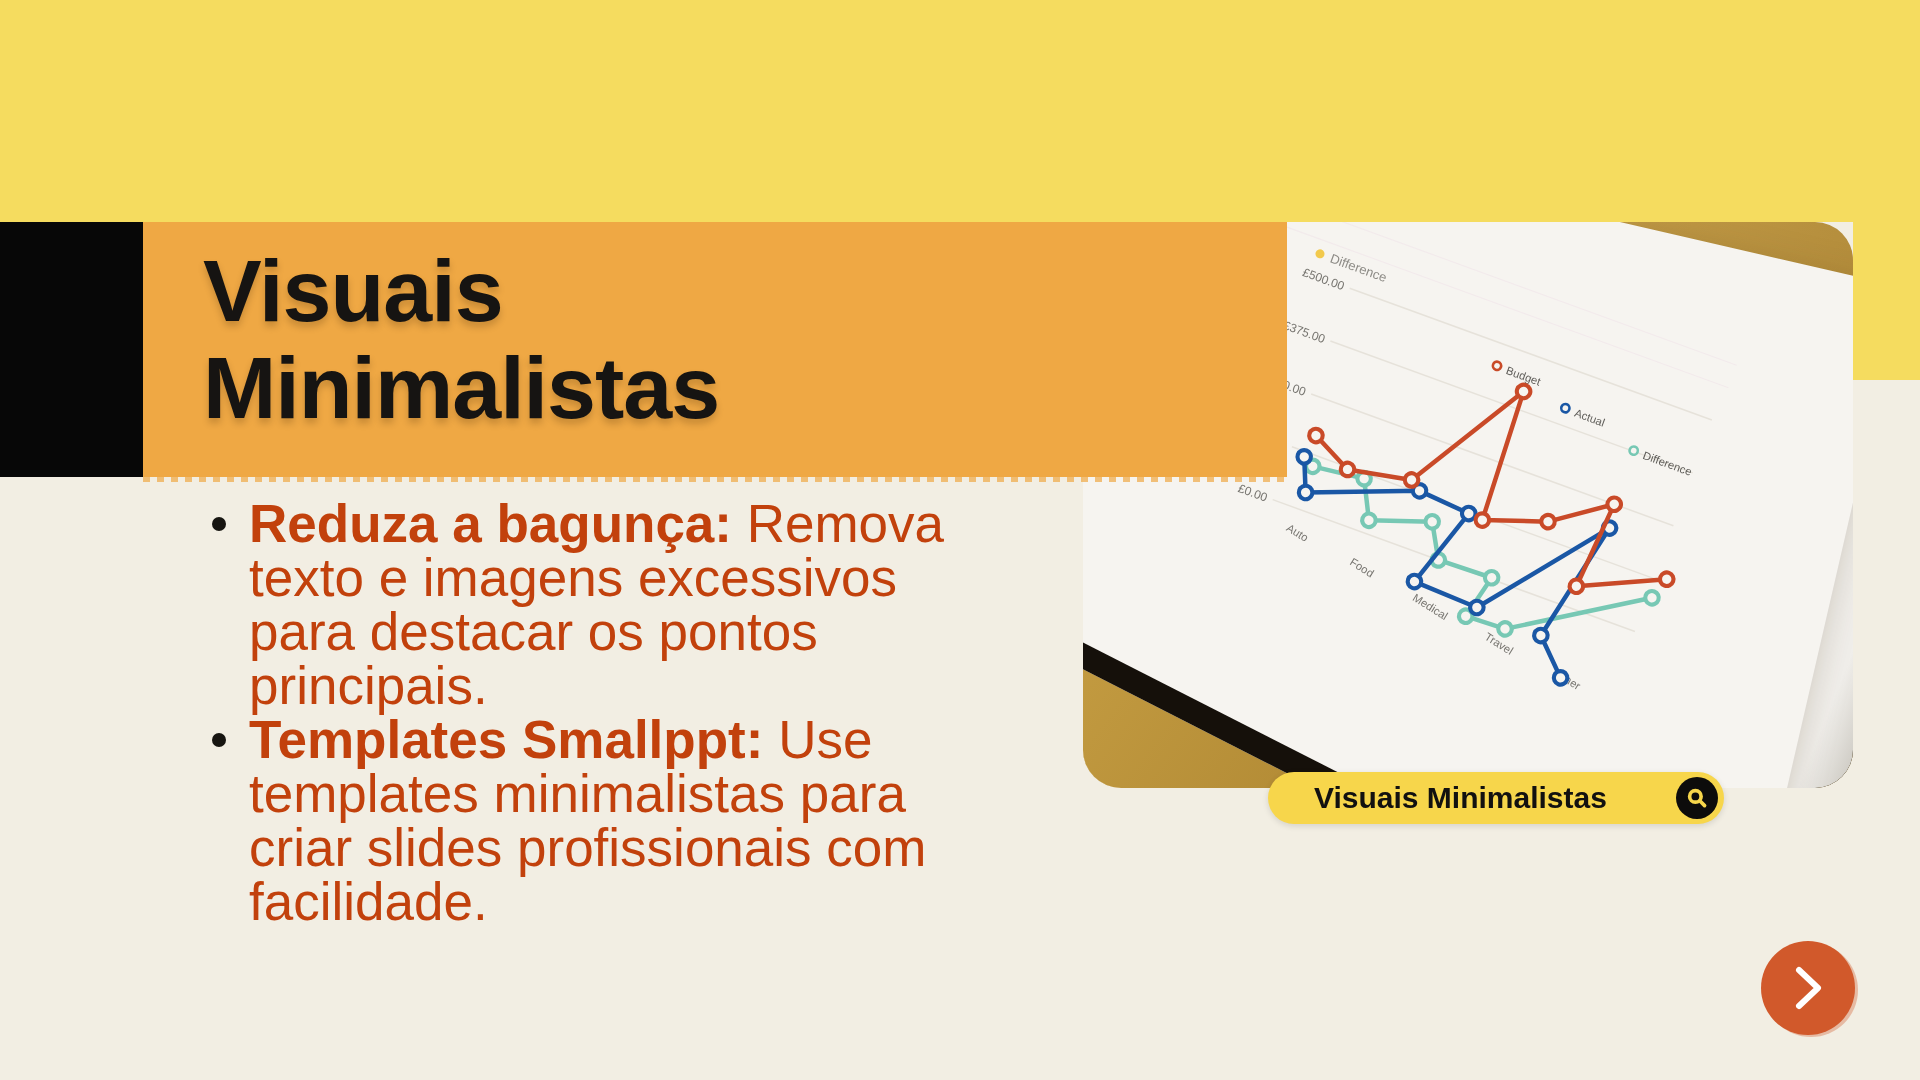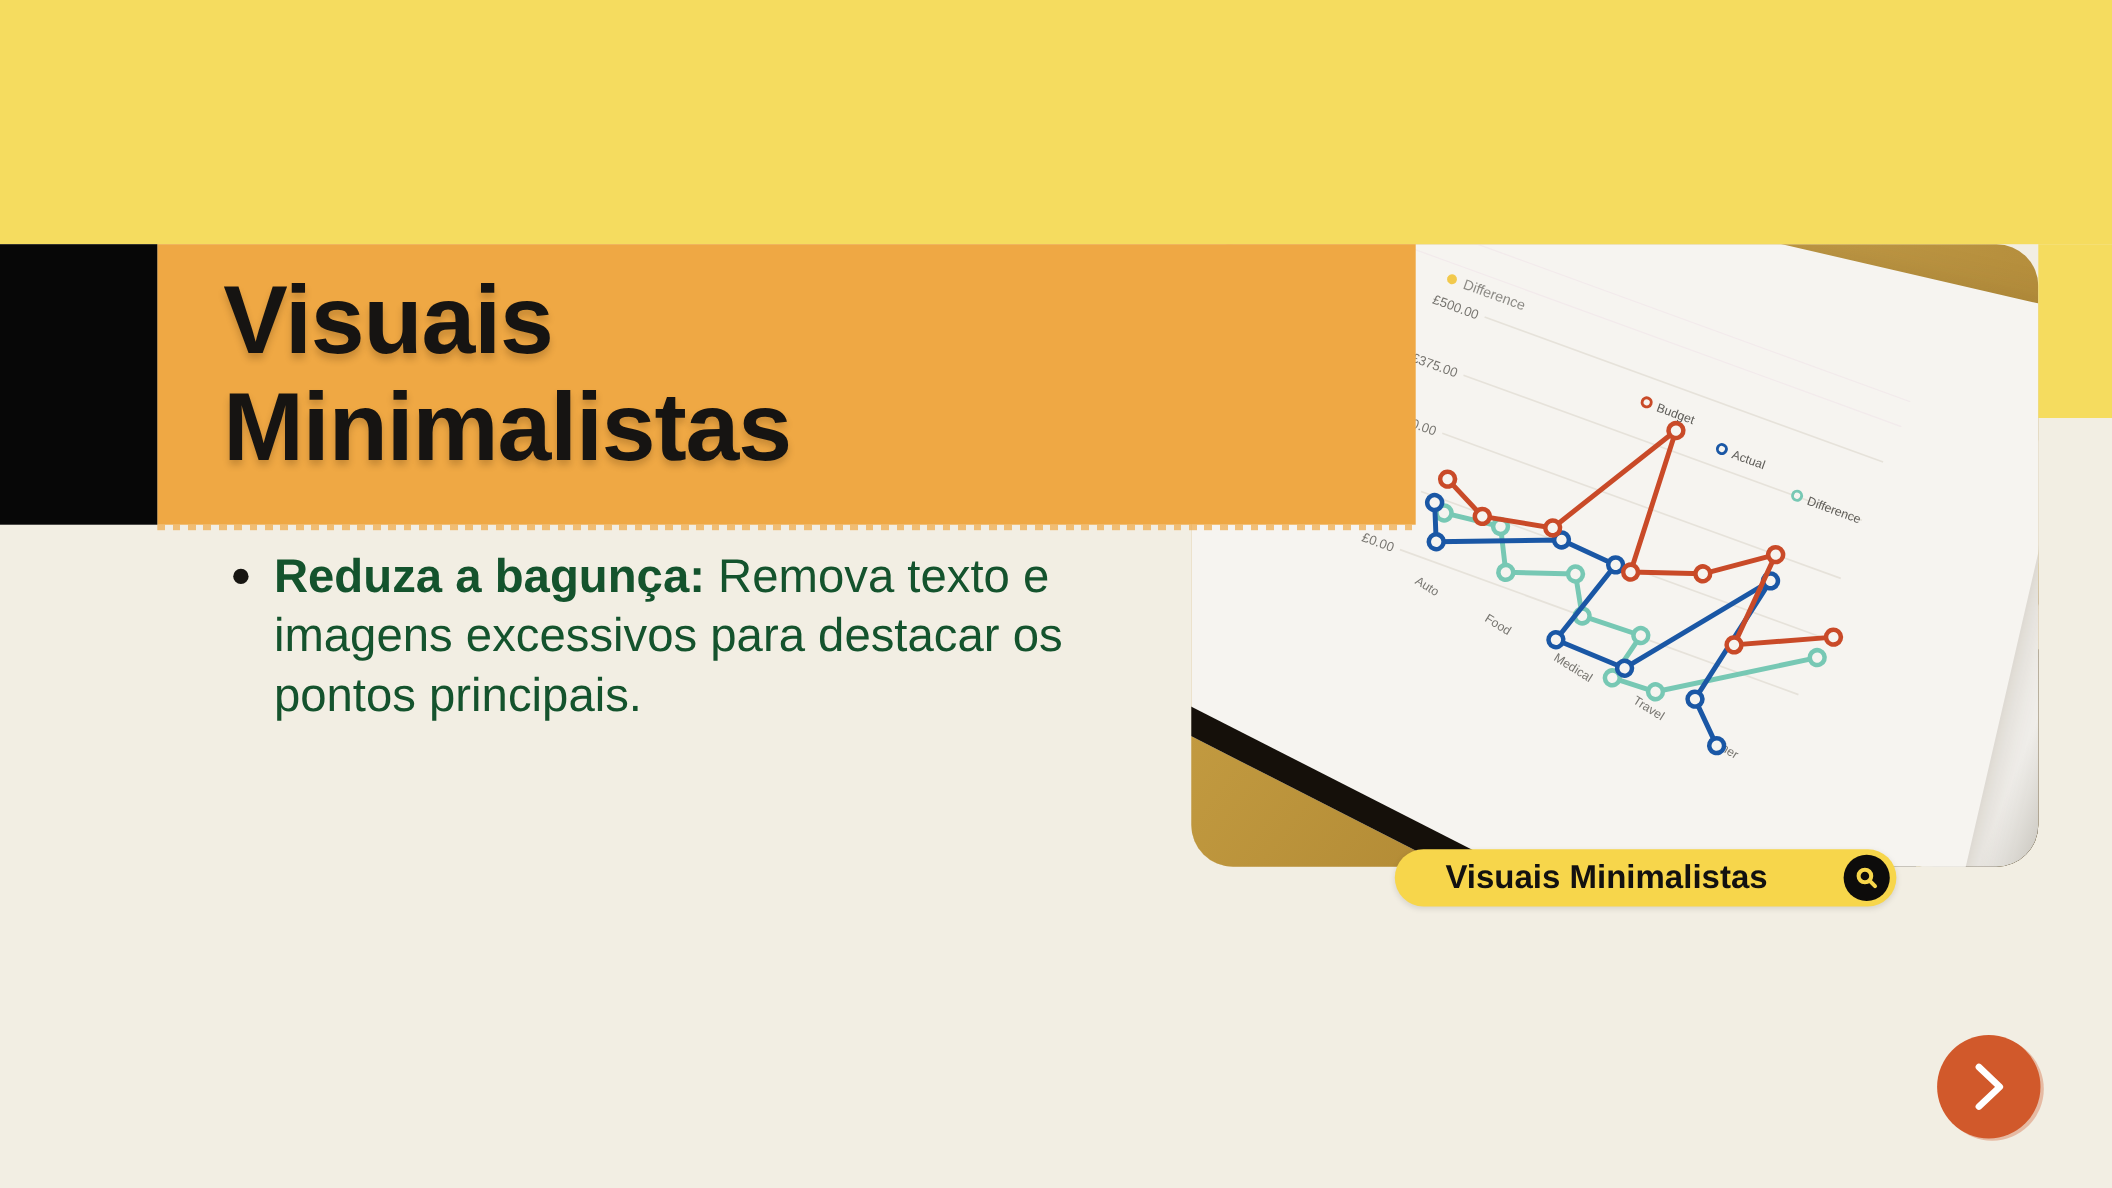--- a/index.html
+++ b/index.html
@@ -19,21 +19,21 @@
   }
   .black-square{position:absolute;left:0;top:222px;width:143px;height:255px;background:#070707;z-index:11;}
   
   .title{
     position:absolute;left:60px;top:20px;width:720px;margin:0;
     font-size:88px;line-height:97px;font-weight:bold;letter-spacing:-1px;
     color:#161412;text-shadow:0 5px 7px rgba(60,30,0,.22);
   }
   
   .bullets{position:absolute;left:205px;top:497px;width:775px;margin:0;padding:0;list-style:none;z-index:12;}
-  .bullets li{position:relative;padding-left:44px;font-size:43px;line-height:54px;color:#14532d;}
+  .bullets li{position:relative;padding-left:44px;font-size:53px;line-height:54px;color:#c2410c;}
   .bullets .dot{position:absolute;left:7px;top:20px;width:14px;height:14px;border-radius:50%;background:#171511;}
   .bullets .lead{font-weight:bold;}
   
   .photo{
     position:absolute;left:1083px;top:222px;width:770px;height:566px;margin:0;
     border-radius:38px;overflow:hidden;z-index:4;
     background:linear-gradient(115deg,#CBA551 0%,#C49D49 45%,#A98232 100%);
   }
   .wedge{position:absolute;right:-140px;bottom:-160px;width:460px;height:380px;transform:rotate(24deg);background:#181207;}
   .brass-bar{position:absolute;right:32px;bottom:-20px;width:14px;height:360px;transform:rotate(22deg);
@@ -161,20 +161,25 @@
     <h1 class="title">Visuais Minimalistas</h1>
   </div>
   <div class="black-square"></div>
 
   <ul class="bullets">
     <li>
       <span class="dot"></span>
       <span class="lead">Reduza a bagunça:</span>
       <span class="rest">Remova texto e imagens excessivos para destacar os pontos principais.</span>
     </li>
+    <li>
+      <span class="dot"></span>
+      <span class="lead">Templates Smallppt:</span>
+      <span class="rest">Use templates minimalistas para criar slides profissionais com facilidade.</span>
+    </li>
   </ul>
 
   <div class="tag-pill">
     <span class="tag-label">Visuais Minimalistas</span>
     <span class="tag-circle">
       <svg width="26" height="26" viewBox="0 0 24 24">
         <circle cx="10.5" cy="10.5" r="5.3" fill="none" stroke="#F7D64B" stroke-width="3.4"></circle>
         <line x1="14.6" y1="14.6" x2="19" y2="19" stroke="#F7D64B" stroke-width="3.4" stroke-linecap="round"></line>
       </svg>
     </span>

